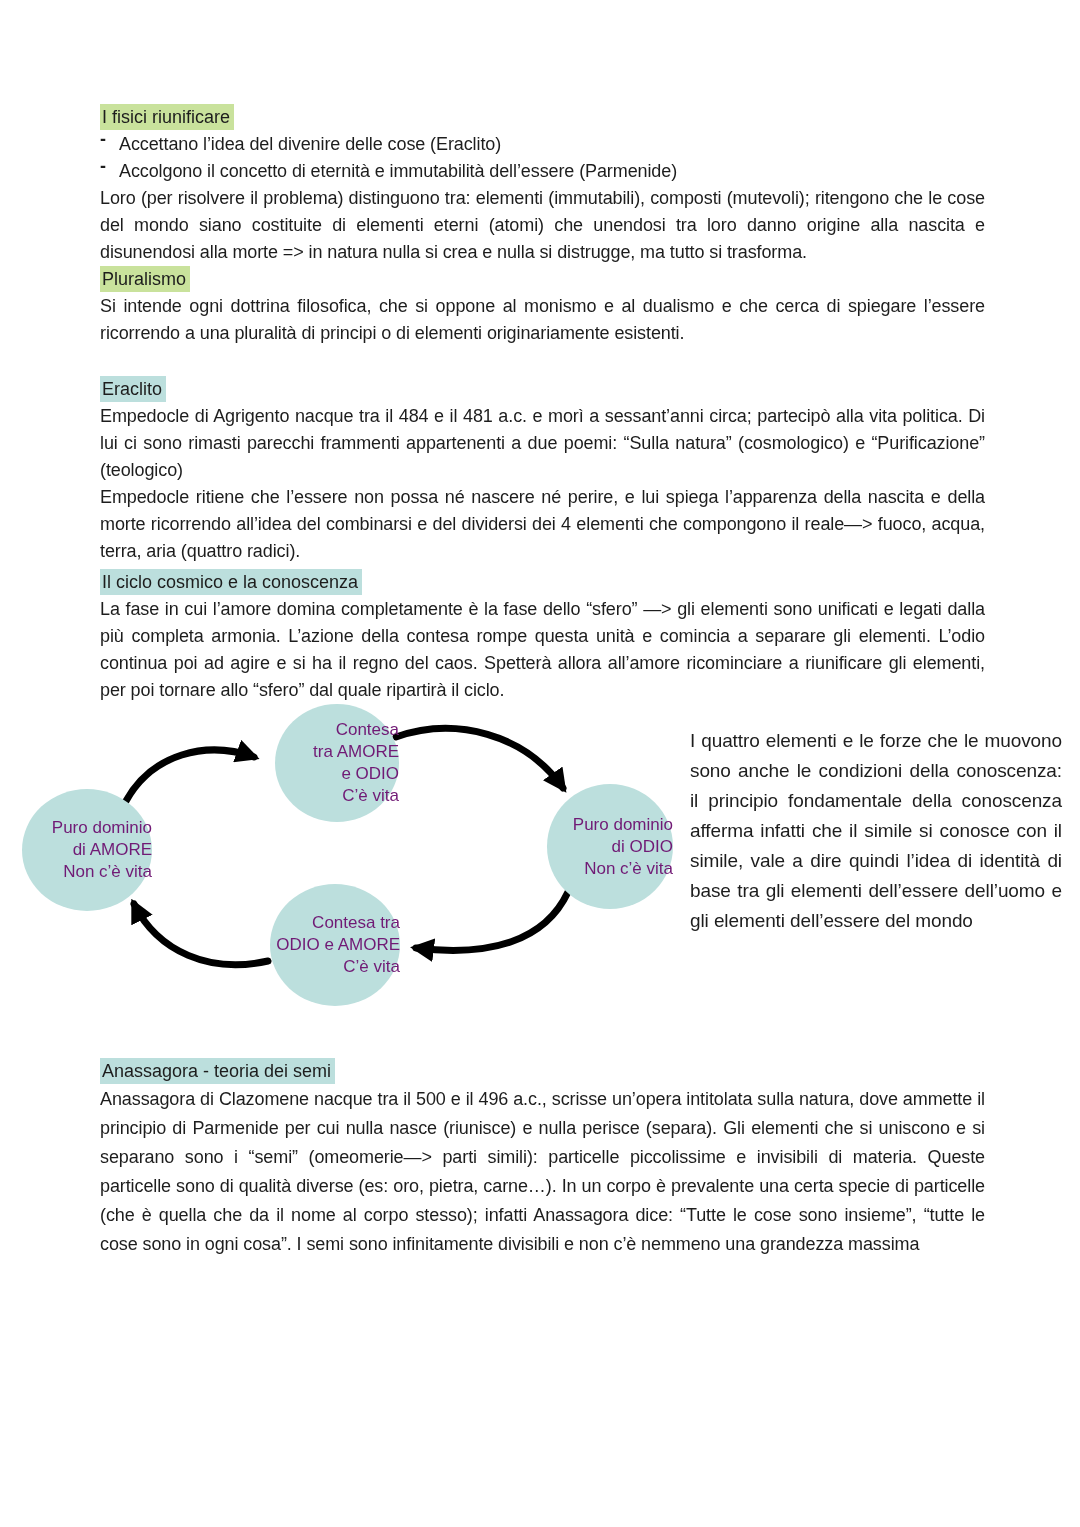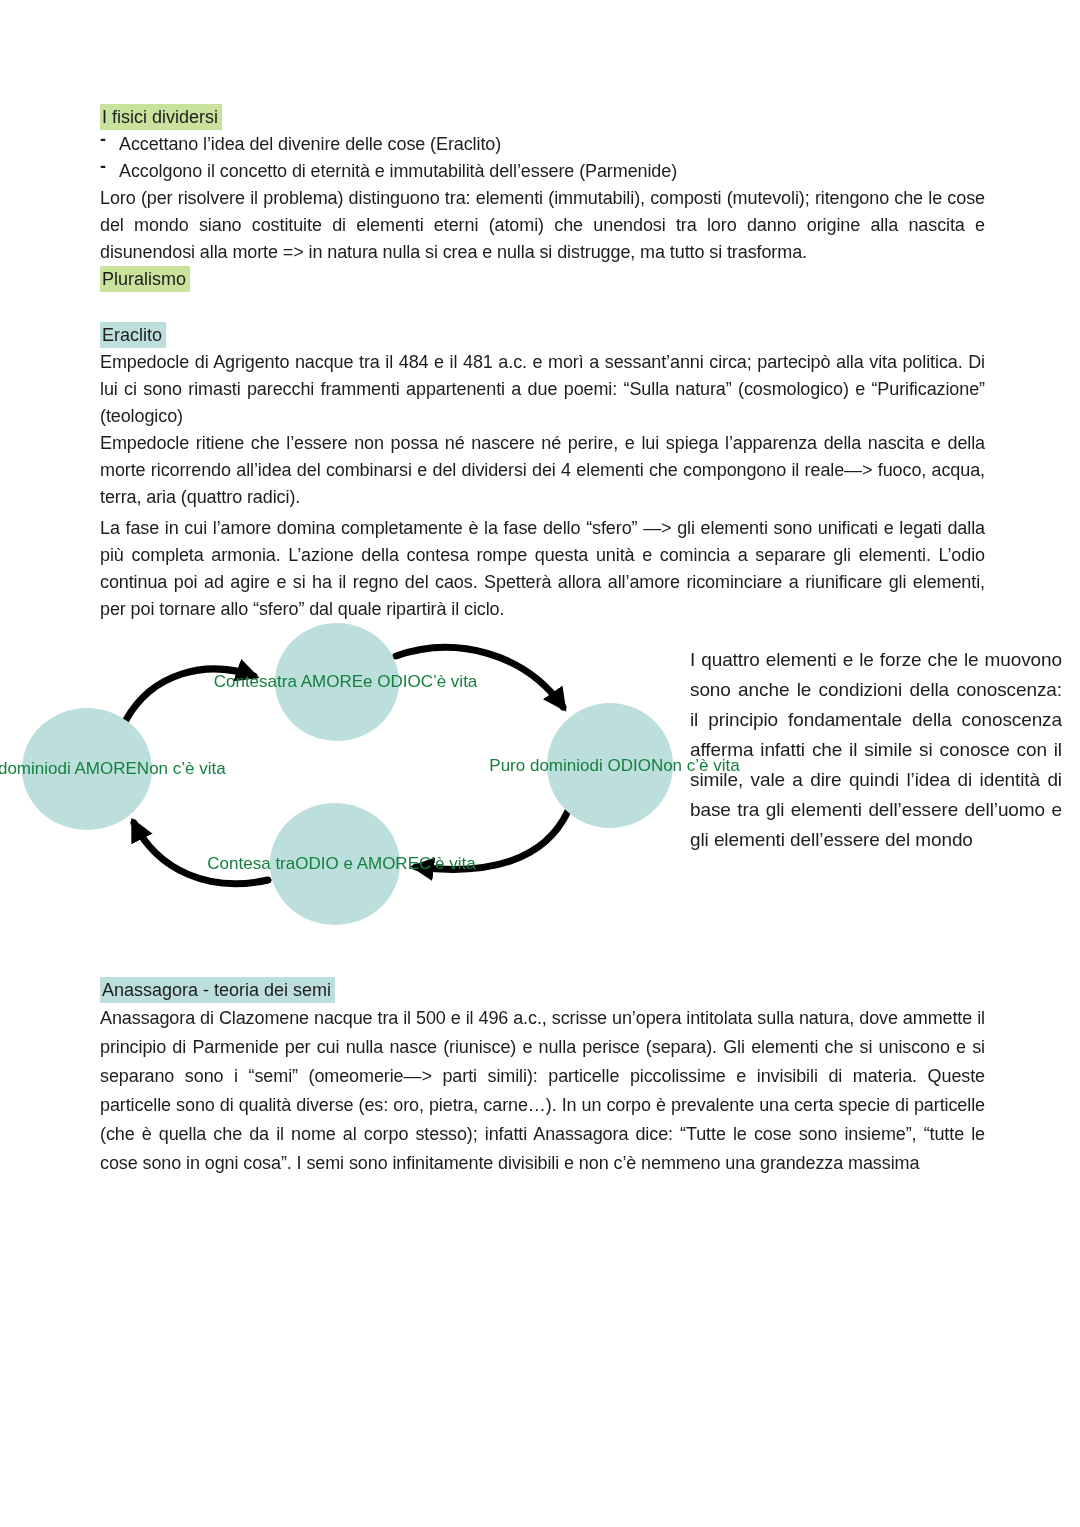--- a/index.html
+++ b/index.html
@@ -35,24 +35,24 @@
   .diagram {
     position:relative;
     margin-left:-100px;
     width:1080px; height:302px;
     margin-bottom:52px;
   }
   .node {
     position:absolute;
     background:#bcdfdd;
     border-radius:50%;
-    display:flex; flex-direction:row; justify-content:center;
-    align-items:center;
+    display:flex; flex-direction:column; justify-content:center;
+    align-items:flex-end;
     font-size:17px; line-height:22px;
-    color:#15803d;
+    color:#701a75;
     box-sizing:border-box;
   }
   .node span { white-space:nowrap; }
   .node-left   { left:22px;  top:85px;  width:130px; height:122px; padding-left:9px; }
   .node-top    { left:275px; top:0px;   width:124px; height:118px; padding-left:17px; }
   .node-right  { left:547px; top:80px;  width:126px; height:125px; padding-left:9px; }
   .node-bottom { left:270px; top:180px; width:130px; height:122px; padding-left:13px; }
   .arrows { position:absolute; left:0; top:0; }
   .arrows path.curve { fill:none; stroke:#000000; stroke-width:7; stroke-linecap:round; }
   .side-text {
@@ -63,45 +63,49 @@
     letter-spacing:-0.1px;
   }
   .last .para { font-size:18px; line-height:29px; }
 </style>
 </head>
 <body>
 
 <div class="page">
 
   <div class="heading-line">
-    <span class="hl green">I fisici dividersi</span>
+    <span class="hl green">I fisici riunificare</span>
   </div>
   <div class="bullet">
     <span class="bmark">-</span>
     <span>Accettano l’idea del divenire delle cose (Eraclito)</span>
   </div>
   <div class="bullet">
     <span class="bmark">-</span>
     <span>Accolgono il concetto di eternità e immutabilità dell’essere (Parmenide)</span>
   </div>
   <p class="para">Loro (per risolvere il problema) distinguono tra: elementi (immutabili), composti (mutevoli); ritengono che le cose del mondo siano costituite di elementi eterni (atomi) che unendosi tra loro danno origine alla nascita e disunendosi alla morte =&gt; in natura nulla si crea e nulla si distrugge, ma tutto si trasforma.</p>
 
   <div class="heading-line">
     <span class="hl green">Pluralismo</span>
   </div>
+  <p class="para">Si intende ogni dottrina filosofica, che si oppone al monismo e al dualismo e che cerca di spiegare l’essere ricorrendo a una pluralità di principi o di elementi originariamente esistenti.</p>
 
   <div class="spacer-line"></div>
 
   <div class="heading-line">
     <span class="hl teal">Eraclito</span>
   </div>
   <p class="para">Empedocle di Agrigento nacque tra il 484 e il 481 a.c. e morì a sessant’anni circa; partecipò alla vita politica. Di lui ci sono rimasti parecchi frammenti appartenenti a due poemi: “Sulla natura” (cosmologico) e “Purificazione” (teologico)</p>
 
   <p class="para mb10">Empedocle ritiene che l’essere non possa né nascere né perire, e lui spiega l’apparenza della nascita e della morte ricorrendo all’idea del combinarsi e del dividersi dei 4 elementi che compongono il reale—&gt; fuoco, acqua, terra, aria (quattro radici).</p>
 
+  <div class="heading-line">
+    <span class="hl teal">Il ciclo cosmico e la conoscenza</span>
+  </div>
   <p class="para">La fase in cui l’amore domina completamente è la fase dello “sfero” —&gt; gli elementi sono unificati e legati dalla più completa armonia. L’azione della contesa rompe questa unità e comincia a separare gli elementi. L’odio continua poi ad agire e si ha il regno del caos. Spetterà allora all’amore ricominciare a riunificare gli elementi, per poi tornare allo “sfero” dal quale ripartirà il ciclo.</p>
 
   <div class="diagram">
     <svg class="arrows" width="1080" height="302" viewBox="0 0 1080 302" aria-hidden="true">
       <defs>
         <marker id="ah" viewBox="0 0 10 10" refX="7.5" refY="5" markerWidth="3.4" markerHeight="3.4" orient="auto">
           <path d="M0,0 L10,5 L0,10 z" fill="#000000"></path>
         </marker>
       </defs>
       <path class="curve" d="M126,97 C152,50 206,36 254,53" marker-end="url(#ah)"></path>

